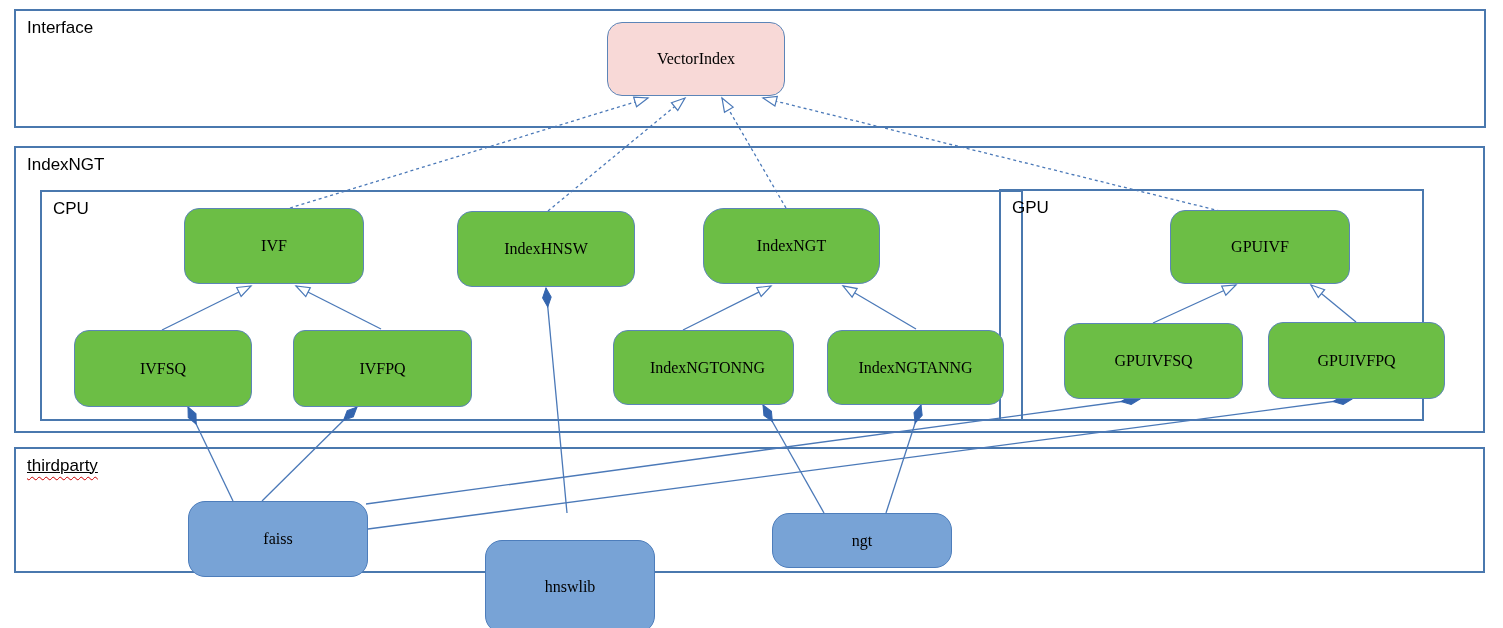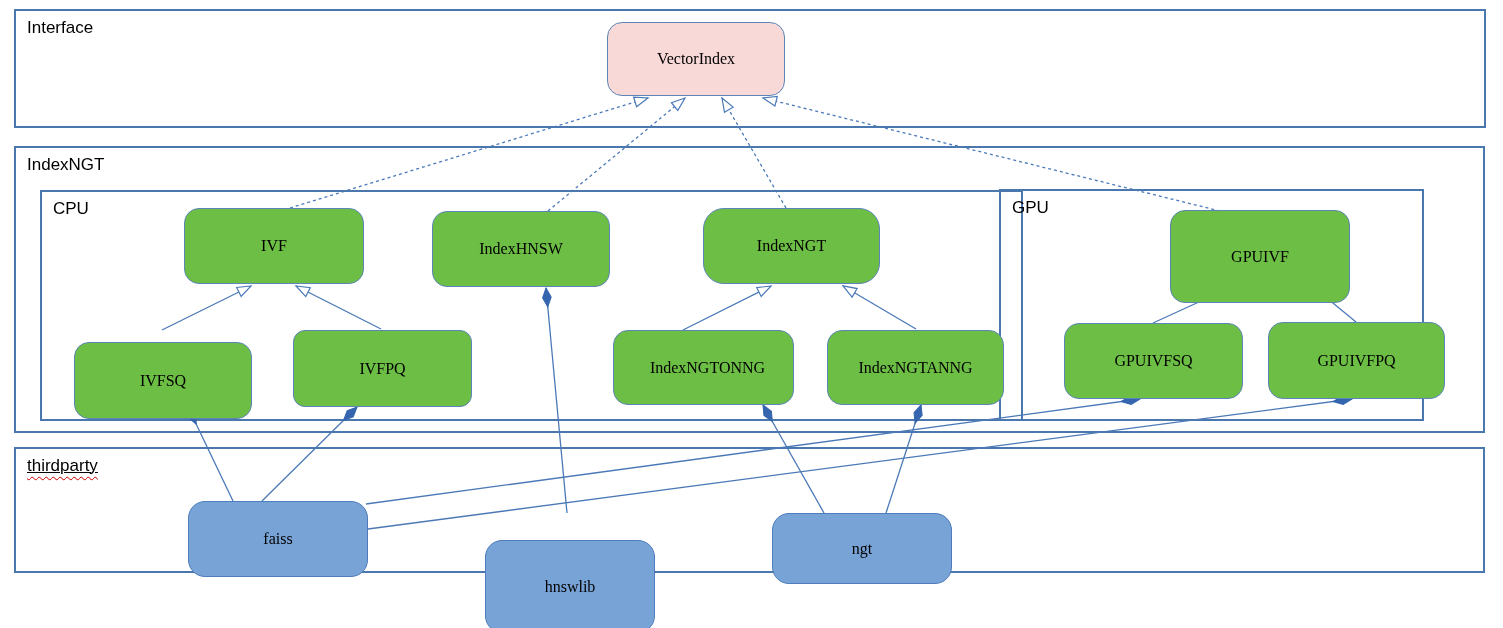--- a/index.html
+++ b/index.html
@@ -82,30 +82,30 @@
       <line x1="1140" y1="399" x2="366" y2="504" stroke="#4b79b8" stroke-width="1.3" marker-start="url(#diamond-filled)"></line>
       <line x1="1352" y1="399" x2="368" y2="529" stroke="#4b79b8" stroke-width="1.3" marker-start="url(#diamond-filled)"></line>
     </svg>
   <div id="nodes-layer">
       <div class="node interface" style="left: 607px; top: 22px; width: 178px; height: 74px;">
         <span>VectorIndex</span>
       </div>
       <div class="node class" style="left: 184px; top: 208px; width: 180px; height: 76px;">
         <span>IVF</span>
       </div>
-      <div class="node class" style="left: 432px; top: 211px; width: 178px; height: 76px;">
+      <div class="node class" style="left: 457px; top: 211px; width: 178px; height: 76px;">
         <span>IndexHNSW</span>
       </div>
       <div class="node class" style="left: 703px; top: 208px; width: 177px; height: 76px; border-radius: 21px;">
         <span>IndexNGT</span>
       </div>
-      <div class="node class" style="left: 1170px; top: 210px; width: 180px; height: 93px; align-items: center;">
+      <div class="node class" style="left: 1170px; top: 210px; width: 180px; height: 74px; align-items: center;">
         <span>GPUIVF</span>
       </div>
-      <div class="node class" style="left: 74px; top: 342px; width: 178px; height: 77px;">
+      <div class="node class" style="left: 74px; top: 330px; width: 178px; height: 77px;">
         <span>IVFSQ</span>
       </div>
       <div class="node class" style="left: 293px; top: 330px; width: 179px; height: 77px; border-radius: 12px;">
         <span>IVFPQ</span>
       </div>
       <div class="node class" style="left: 613px; top: 330px; width: 181px; height: 75px; padding-left: 8px;">
         <span>IndexNGTONNG</span>
       </div>
       <div class="node class" style="left: 827px; top: 330px; width: 177px; height: 75px; text-align: center;">
         <span>IndexNGTANNG</span>
@@ -115,17 +115,17 @@
       </div>
       <div class="node class" style="left: 1268px; top: 322px; width: 177px; height: 77px;">
         <span>GPUIVFPQ</span>
       </div>
       <div class="node thirdparty" style="left: 188px; top: 501px; width: 180px; height: 76px;">
         <span>faiss</span>
       </div>
       <div class="node thirdparty" style="left: 485px; top: 540px; width: 170px; height: 93px;">
         <span>hnswlib</span>
       </div>
-      <div class="node thirdparty" style="left: 772px; top: 513px; width: 180px; height: 71px;">
+      <div class="node thirdparty" style="left: 772px; top: 513px; width: 180px; height: 55px;">
         <span>ngt</span>
       </div>
     </div>
 </div>
 
 </body></html>

